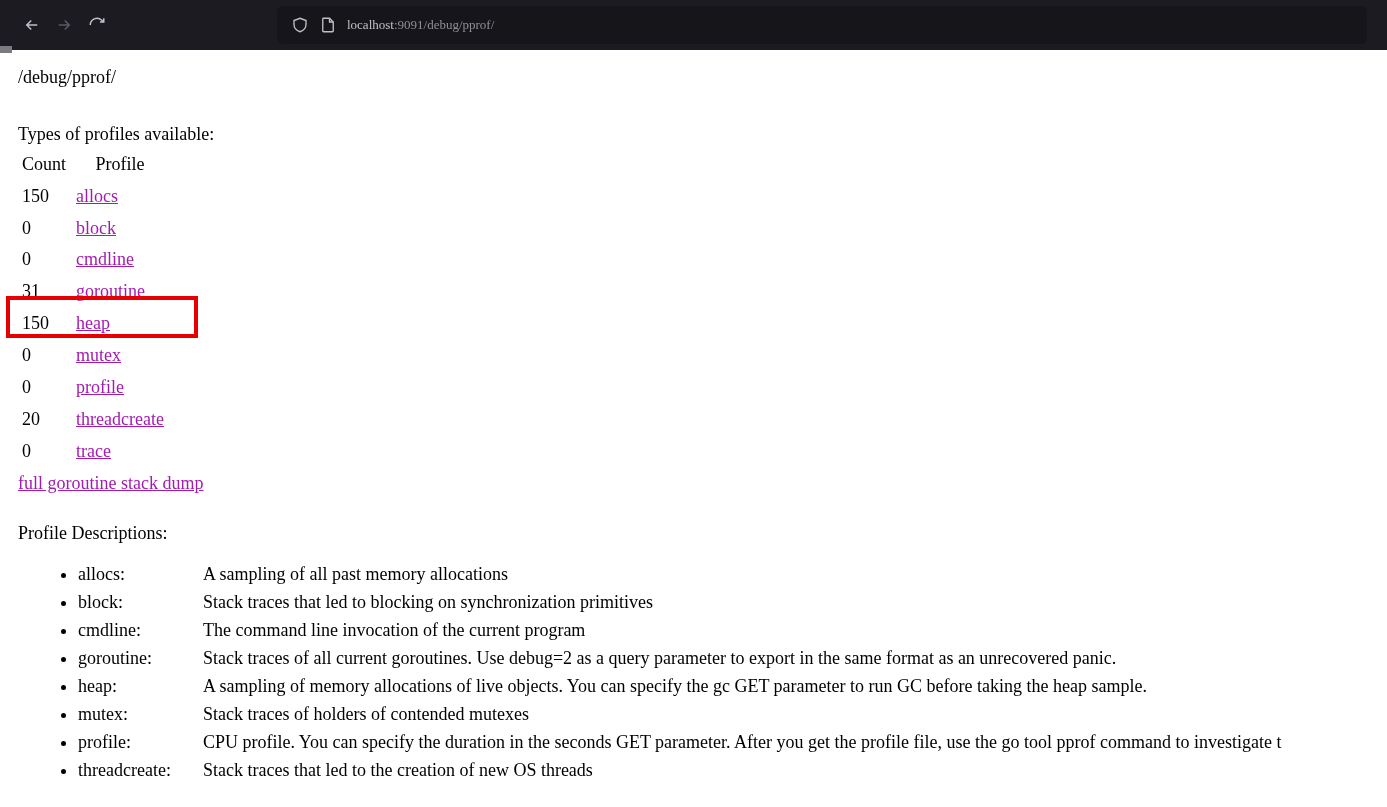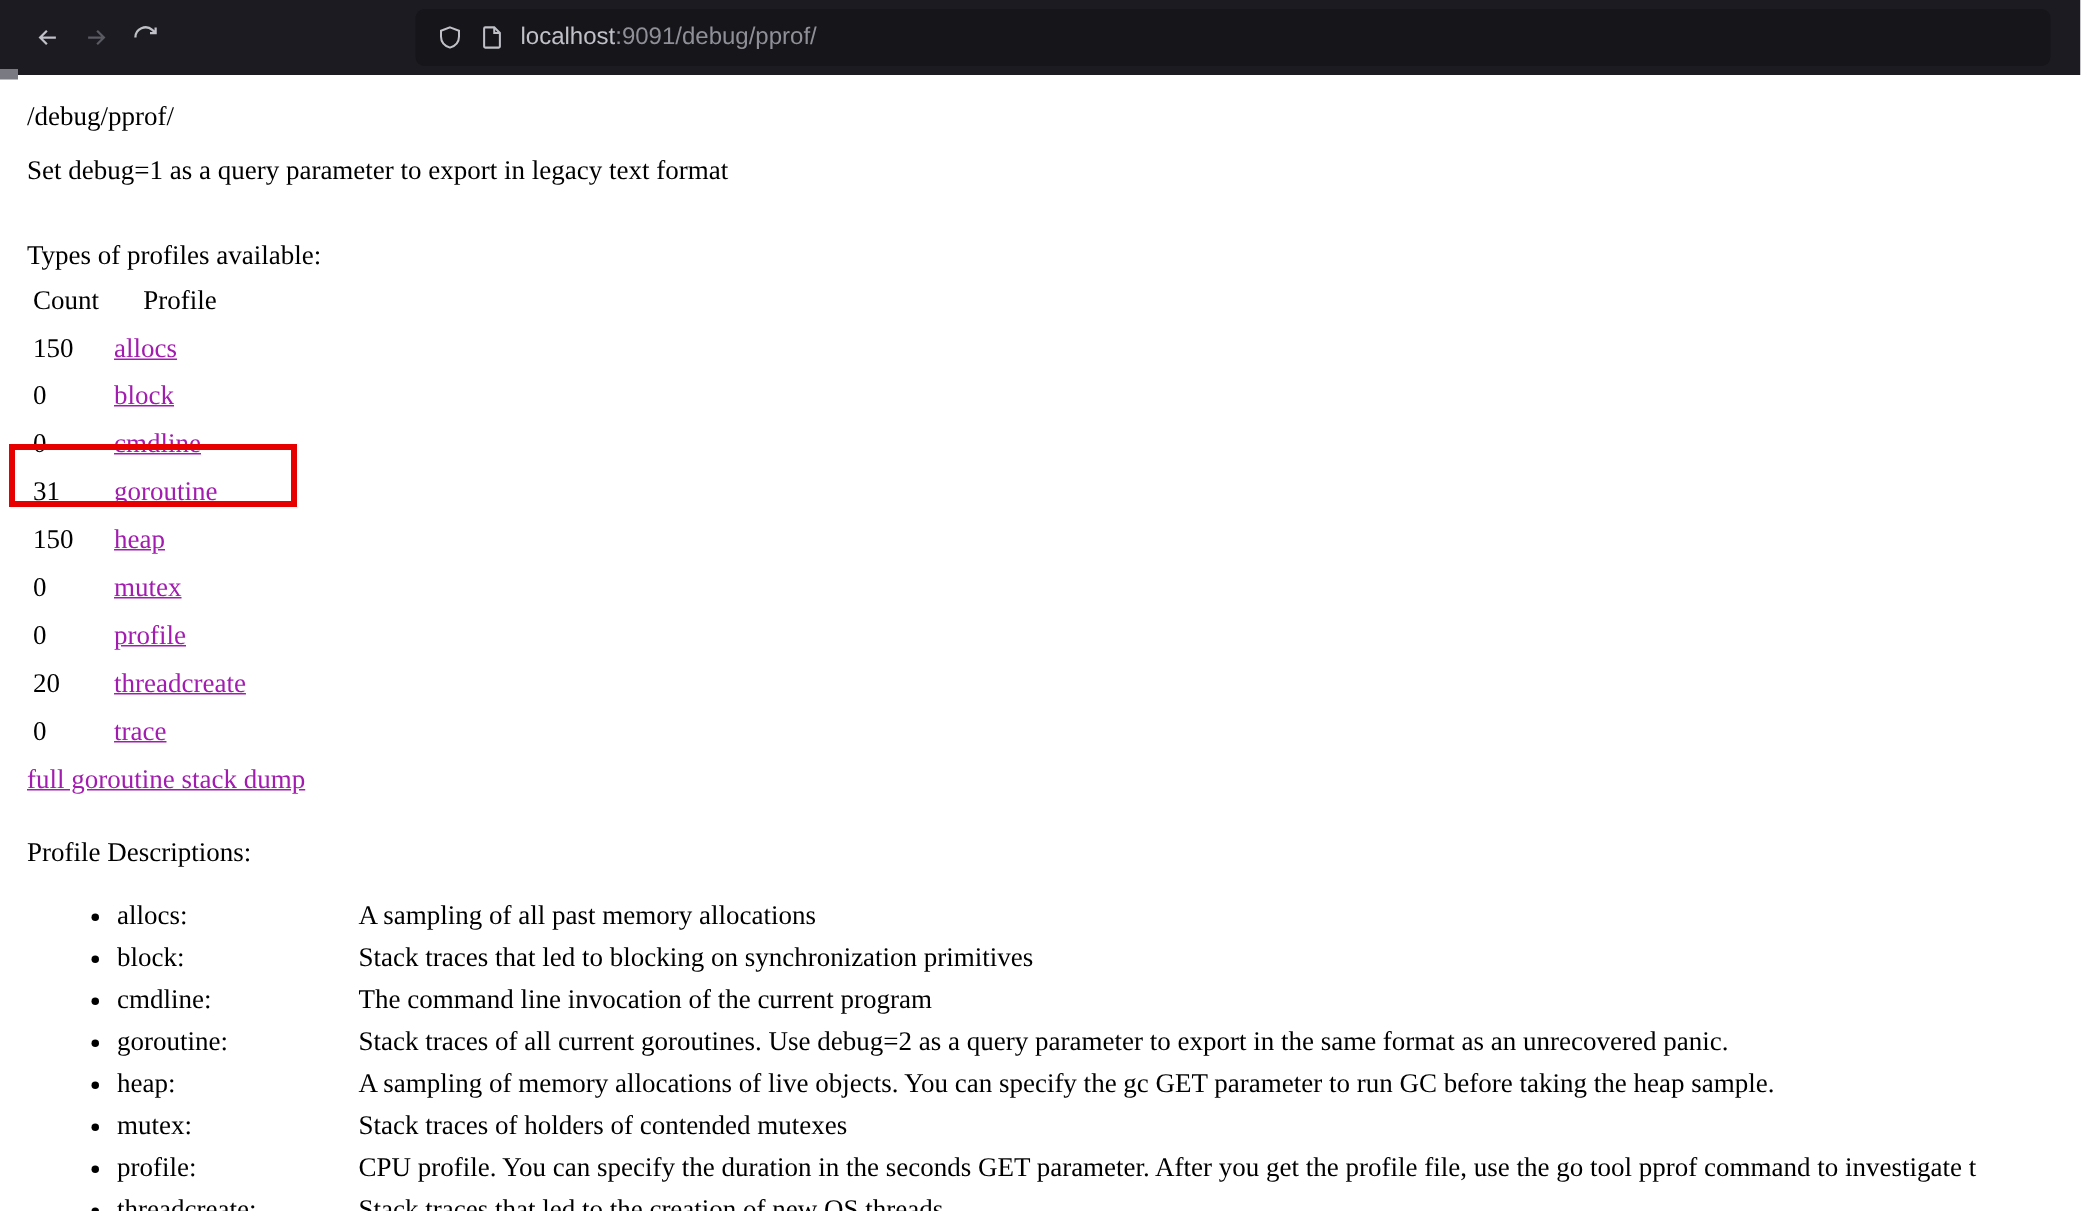--- a/index.html
+++ b/index.html
@@ -43,22 +43,22 @@
     .url-icon {
       width: 18px;
       height: 18px;
       display: flex;
       align-items: center;
       justify-content: center;
       color: #c0c0c8;
     }
     .url-text {
       color: #c0c0c8;
-      font-family: Liberation Sans, sans-serif;
-      font-size: 16px;
+      font-family: Liberation Serif, serif;
+      font-size: 13px;
     }
     .url-path { color: #8f8f98; }
     .content {
       padding: 14px 18px;
       font-size: 18px;
       line-height: 1.55;
     }
     .heading { margin-bottom: 8px; }
     .subtext { margin-bottom: 26px; }
     .section-label { margin-bottom: 2px; margin-top: 29px; }
@@ -96,21 +96,20 @@
       padding-left: 0;
     }
     .desc-row {
       display: flex;
     }
     .desc-name {
       flex: 0 0 125px;
     }
     .desc-text {
       flex: 1;
-      margin-left: 36px;
     }
     .tab-strip-edge {
       position: absolute;
       left: 0;
       top: 46px;
       width: 12px;
       height: 7px;
       background: #7a7a82;
     }
   </style>
@@ -147,21 +146,20 @@
     </span>
     <span class="url-text">
       <span>localhost</span><span class="url-path">:9091</span><span class="url-path">/debug/pprof/</span>
     </span>
   </div>
 </div>
 <div class="tab-strip-edge"></div>
 
 <div class="content">
   <div class="heading">/debug/pprof/</div>
-  <div class="subtext">Set debug=1 as a query parameter to export in legacy text format</div>
   <div class="section-label">Types of profiles available:</div>
 
   <table class="profiles">
     <thead>
       <tr>
         <th>Count</th>
         <th>Profile</th>
       </tr>
     </thead>
     <tbody id="profiles-body">

